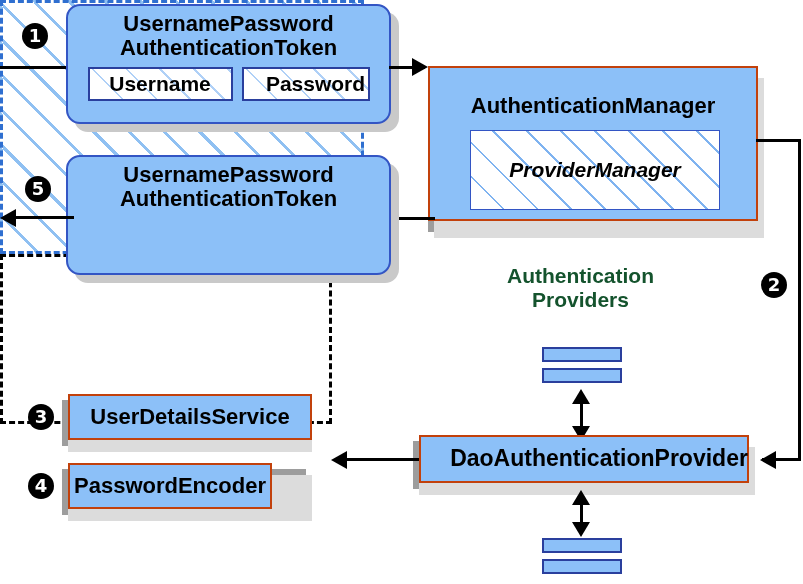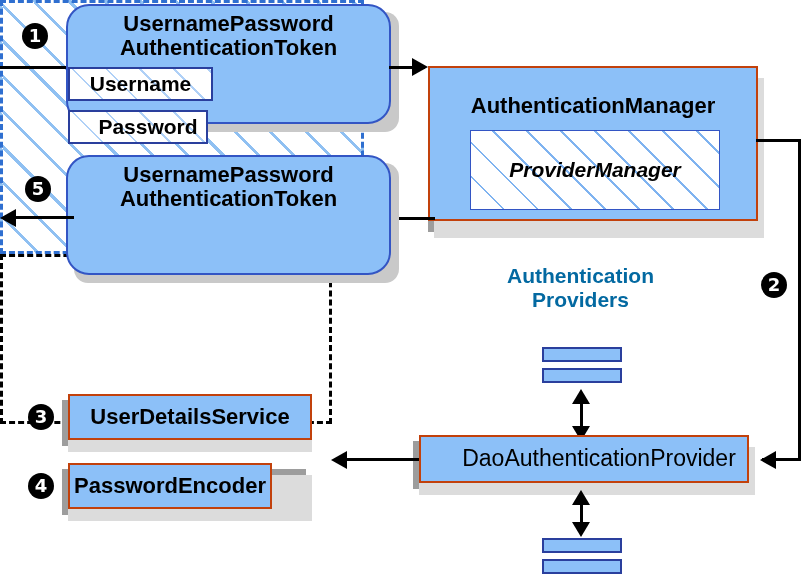--- a/index.html
+++ b/index.html
@@ -29,41 +29,41 @@
     align-items: center;
     justify-content: center;
     text-align: center;
     font-weight: bold;
     color: #000;
     line-height: 1.12;
   }
 
   
   .token-card {
-    border-radius: 23px;
+    border-radius: 14px;
     border: 2px solid #3355c4;
     background: #8CC0F8;
     box-sizing: border-box;
     display: flex;
     flex-direction: column;
+    align-items: center;
     padding-top: 6px;
   }
   .token-title {
     font-size: 22px;
     font-weight: bold;
     text-align: center;
     line-height: 1.1;
     color: #000;
     white-space: pre-line;
   }
   .token-fields {
     display: flex;
     gap: 9px;
     margin-top: 7px;
-    flex-direction: column;
   }
   .token-field {
     background: #ffffff;
     border: 2px solid #2A3F9D;
     box-sizing: border-box;
     height: 34px;
     display: flex;
     align-items: center;
     justify-content: center;
     font-size: 21px;
@@ -177,59 +177,59 @@
     border-left: 9px solid transparent;
     border-right: 9px solid transparent;
     border-top: 15px solid #000;
   }
 
   .section-title {
     position: absolute;
     font-size: 21px;
     font-weight: bold;
     text-align: center;
-    color: #0369a1;
+    color: #14532d;
     line-height: 1.12;
     white-space: pre-line;
   }
 
   .mgr-title {
     position: absolute;
     font-size: 22px;
     font-weight: bold;
     color: #000;
     text-align: center;
     width: 100%;
     top: 26px;
   }
   .pm-label {
     font-size: 21px;
     font-weight: bold;
     color: #000;
     font-style: italic;
   }
-  .dao-label { font-size: 23px; font-weight: normal; margin-left: 30px; }
+  .dao-label { font-size: 23px; font-weight: bold; margin-left: 30px; }
   .svc-label { font-size: 22px; font-weight: bold; }
 </style>
 </head>
 <body>
 
 <div id="canvas">
 
   <div class="line-h" style="left:0px; top:66px; width:70px;"></div>
 
   <div class="badge" style="left:22px; top:23px;">1</div>
 
   <div class="shadow-round" style="left:74px; top:12px; width:325px; height:120px;"></div>
   <div class="token-card abs" style="left:66px; top:4px; width:325px; height:120px;">
     <div class="token-title">UsernamePassword
 AuthenticationToken</div>
     <div class="token-fields">
       <div class="token-field" style="width:145px;">Username</div>
-      <div class="token-field" style="width:140px;padding-left:28px;">Password</div>
+      <div class="token-field" style="width:128px;padding-left:28px;">Password</div>
     </div>
   </div>
 
   <div class="line-h" style="left:389px; top:66px; width:36px;"></div>
   <div class="arrow-right" style="left:412px; top:58px;"></div>
 
   <div class="shadow1" style="left:428px; top:72px; width:330px; height:160px;"></div>
   <div class="shadow2" style="left:434px; top:78px; width:330px; height:160px;"></div>
   <div class="blue-box abs" style="left:428px; top:66px; width:330px; height:155px; display:block;">
     <div class="mgr-title">AuthenticationManager</div>

